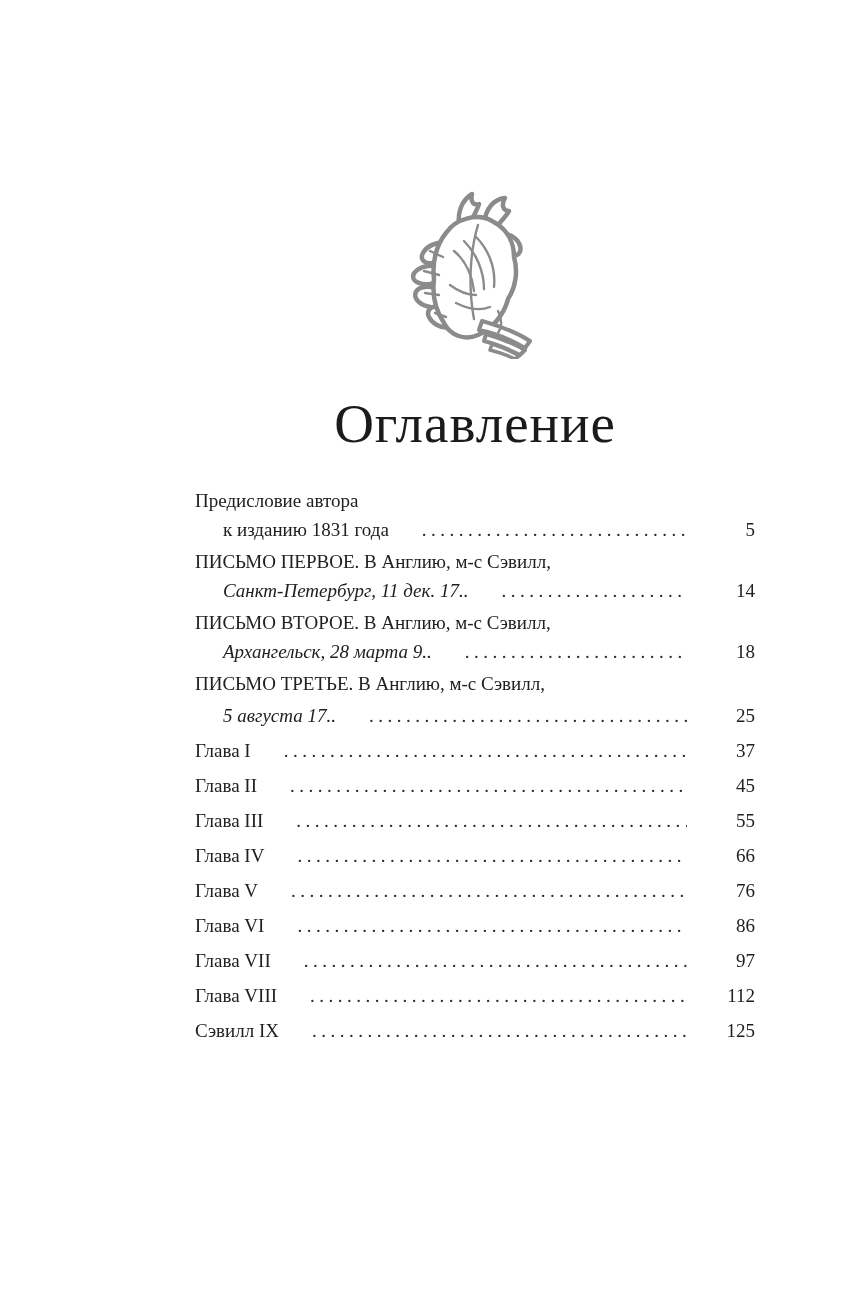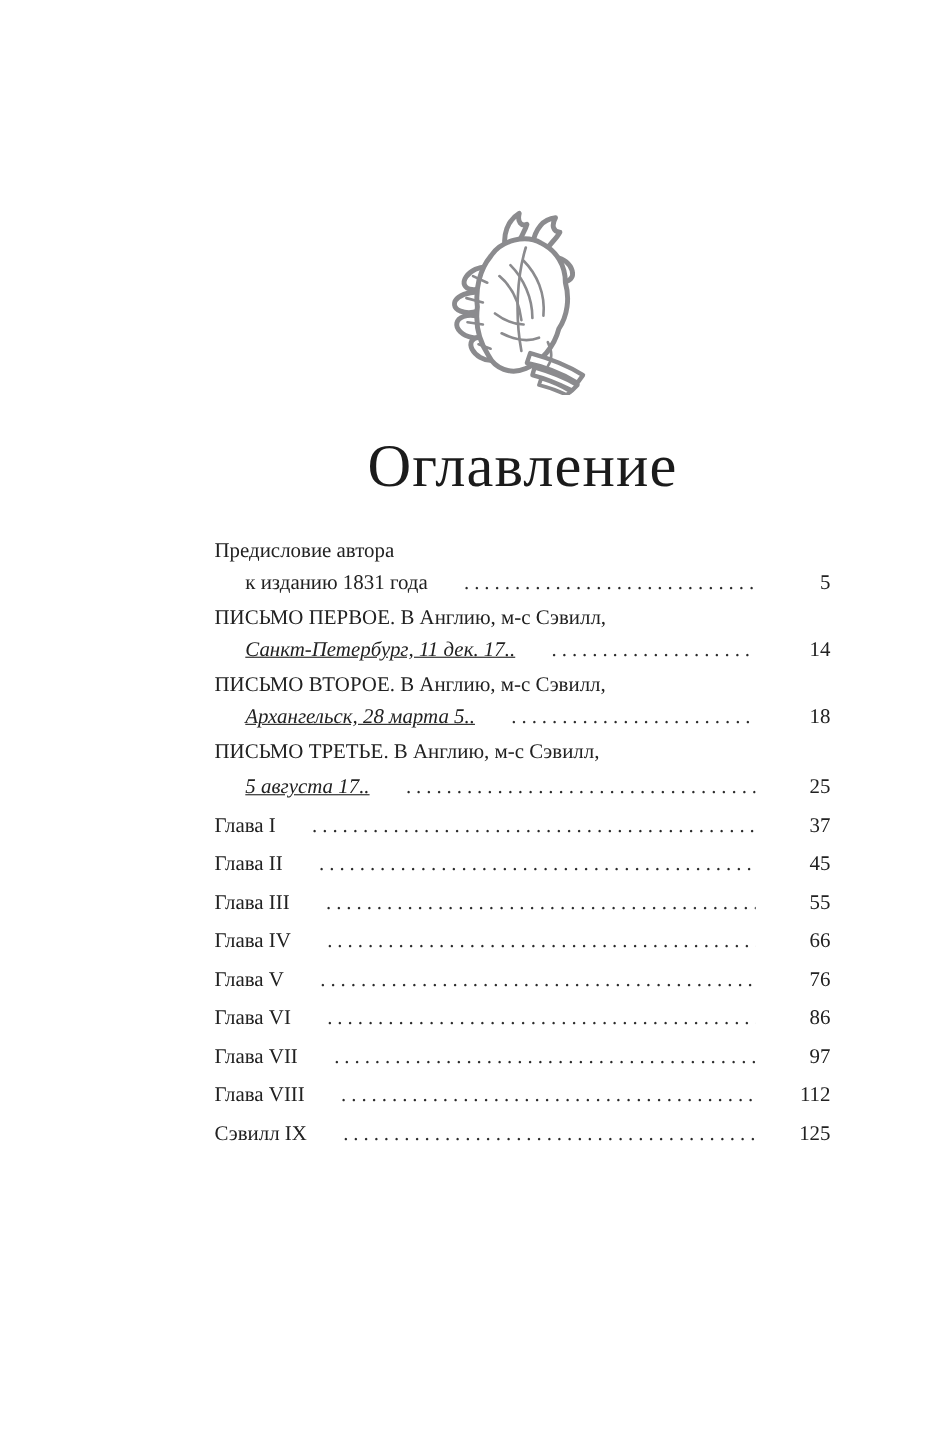--- a/index.html
+++ b/index.html
@@ -25,21 +25,21 @@
   .toc{
     position:absolute;left:195px;top:486px;width:560px;
     font-size:19px;
   }
   .toc-letter{margin-bottom:3px;}
   .toc-line1{line-height:29px;white-space:nowrap;}
   .toc-row{display:flex;align-items:baseline;line-height:29px;gap:26px;}
   .toc-row.indent{padding-left:28px;}
   .toc-chapter{margin-top:6px;}
   .lbl{white-space:nowrap;}
-  .lbl.it{font-style:italic;text-decoration:underline;}
+  .lbl.it{font-style:italic;}
   .dots{
     flex:1 1 auto;overflow:hidden;white-space:nowrap;
     margin:0 6px 0 7px;
   }
   .dots::after{
     content:"...................................................................................................................";
     letter-spacing:4.5px;
     color:#2a2a2a;
   }
   .pg{min-width:36px;text-align:right;white-space:nowrap;}
@@ -111,21 +111,21 @@
         <div class="toc-line1">ПИСЬМО ПЕРВОЕ. В Англию, м-с Сэвилл,</div>
         <div class="toc-row indent">
           <span class="lbl it">Санкт-Петербург, 11 дек. 17..</span>
           <span class="dots"></span>
           <span class="pg">14</span>
         </div>
       </div>
       <div class="toc-letter">
         <div class="toc-line1">ПИСЬМО ВТОРОЕ. В Англию, м-с Сэвилл,</div>
         <div class="toc-row indent">
-          <span class="lbl it">Архангельск, 28 марта 5..</span>
+          <span class="lbl it">Архангельск, 28 марта 9..</span>
           <span class="dots"></span>
           <span class="pg">18</span>
         </div>
       </div>
       <div class="toc-letter">
         <div class="toc-line1">ПИСЬМО ТРЕТЬЕ. В Англию, м-с Сэвилл,</div>
       </div>
       <div class="toc-letter">
         <div class="toc-row indent">
           <span class="lbl it">5 августа 17..</span>

